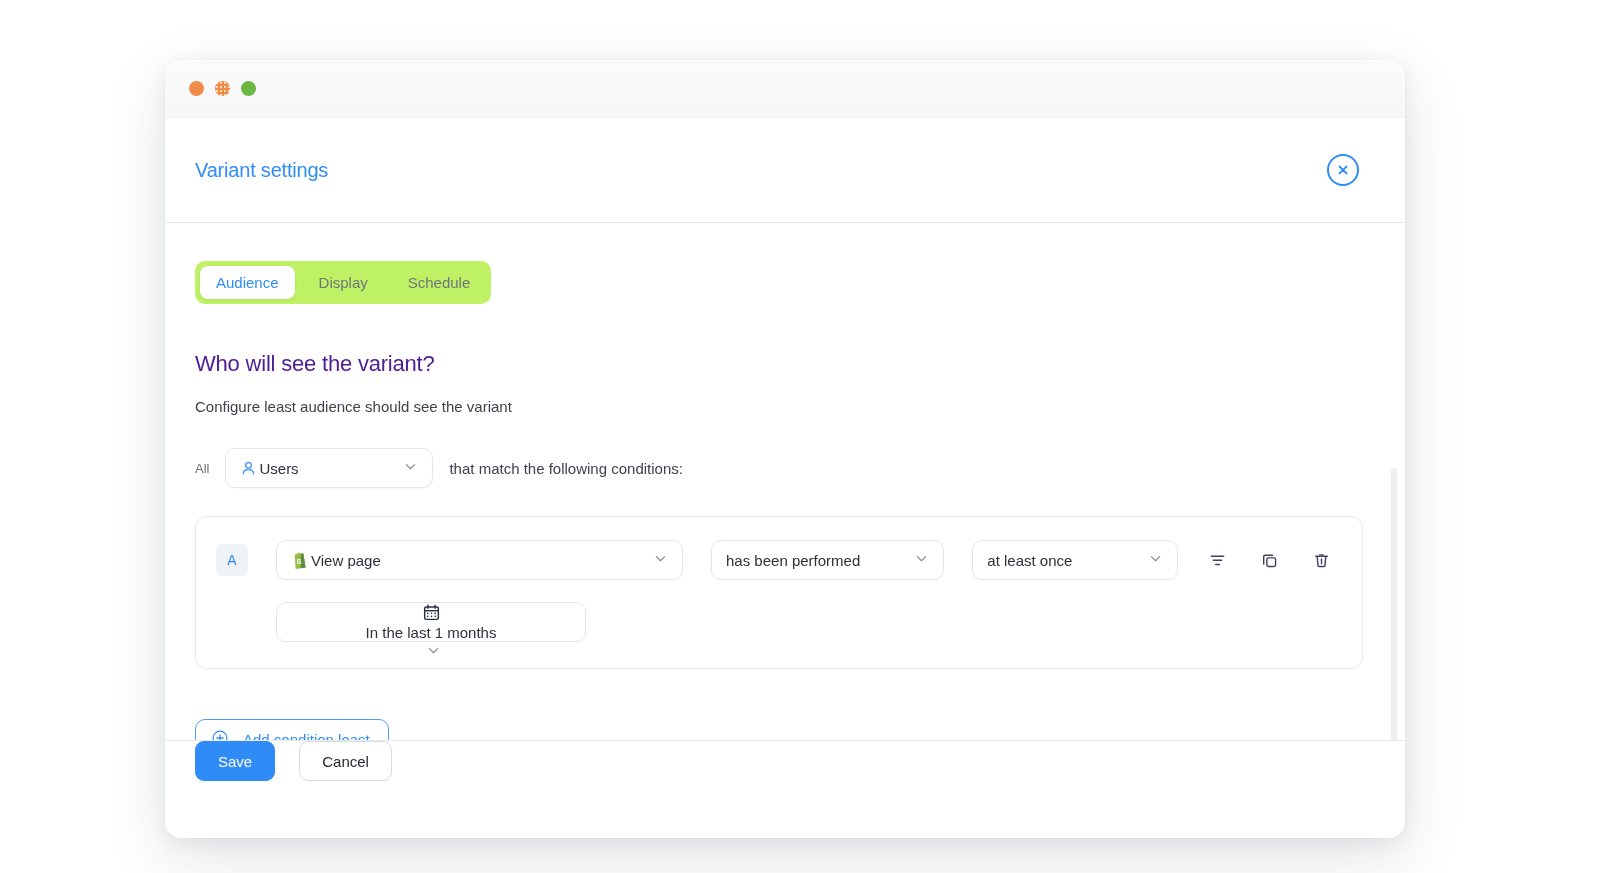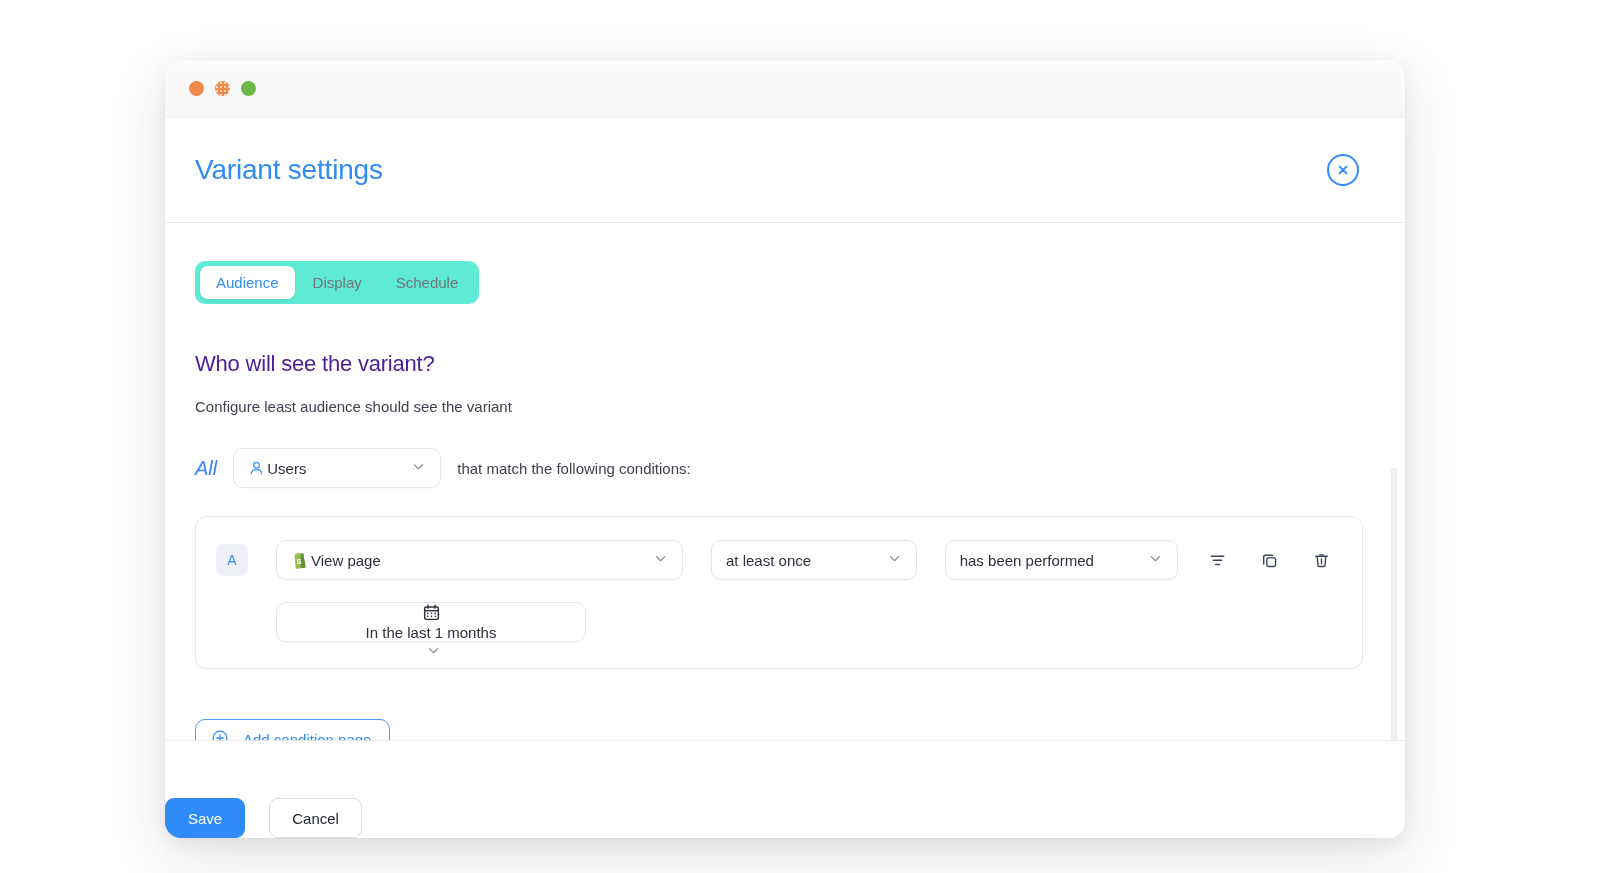--- a/index.html
+++ b/index.html
@@ -62,21 +62,21 @@
   .dialog-header {
     flex: 0 0 105px;
     display: flex;
     align-items: center;
     justify-content: space-between;
     padding: 0 46px 0 30px;
     border-bottom: 1px solid #e9eaec;
     background: #fff;
   }
   .dialog-title {
-    font-size: 28px;
+    font-size: 20px;
     font-weight: 400;
     color: #2f8cf7;
     letter-spacing: -0.2px;
   }
   .close-btn {
     width: 32px; height: 32px;
     border-radius: 50%;
     border: 2px solid #2f8cf7;
     display: flex; align-items: center; justify-content: center;
     cursor: pointer;
@@ -109,24 +109,24 @@
     height: 430px;
     border-radius: 3px;
     background: #f0f0f1;
     border: 1px solid #ececed;
   }
 
   
   .tabbar {
     display: inline-flex;
     align-items: center;
-    background: #5eead4;
+    background: #bef264;
     border-radius: 10px;
     padding: 5px;
-    gap: 2px;
+    gap: 8px;
   }
   .tab {
     font-size: 15px;
     color: #70757e;
     padding: 8px 16px;
     border-radius: 8px;
     cursor: pointer;
     white-space: nowrap;
   }
   .tab.active {
@@ -150,23 +150,22 @@
   }
 
   
   .audience-row {
     margin-top: 33px;
     display: flex;
     align-items: center;
     gap: 16px;
   }
   .audience-label {
-    font-size: 20px;
-    color: #3b82f6;
-    font-style: italic;
+    font-size: 13px;
+    color: #737373;
   }
   .audience-suffix {
     font-size: 15px;
     color: #3d424d;
   }
 
   .select {
     display: inline-flex;
     align-items: center;
     background: #fff;
@@ -247,21 +246,22 @@
     font-size: 15px;
     cursor: pointer;
     background: #fff;
   }
 
   
   .dialog-footer {
     flex: 0 0 98px;
     border-top: 1px solid #e9eaec;
     display: flex;
-    align-items: flex-end;
+    align-items: flex-start;
+    padding-left: 30px;
     gap: 24px;
     background: #fff;
   }
   .btn {
     height: 40px;
     border-radius: 9px;
     font-size: 15px;
     display: inline-flex;
     align-items: center;
     justify-content: center;
@@ -359,31 +359,31 @@
               </svg>
             </span>
             <span class="sel-text">View page</span>
             <span class="chev">
               <svg width="15" height="15" viewBox="0 0 16 16">
                 <path d="M3.6 6 L8 10.3 L12.4 6" stroke="#8b9099" stroke-width="1.4" fill="none" stroke-linecap="round" stroke-linejoin="round"></path>
               </svg>
             </span>
           </div>
 
-          <div class="select select-freq">
-            <span class="sel-text">at least once</span>
+          <div class="select select-op">
+            <span class="sel-text">has been performed</span>
             <span class="chev">
               <svg width="15" height="15" viewBox="0 0 16 16">
                 <path d="M3.6 6 L8 10.3 L12.4 6" stroke="#8b9099" stroke-width="1.4" fill="none" stroke-linecap="round" stroke-linejoin="round"></path>
               </svg>
             </span>
           </div>
 
-          <div class="select select-op">
-            <span class="sel-text">has been performed</span>
+          <div class="select select-freq">
+            <span class="sel-text">at least once</span>
             <span class="chev">
               <svg width="15" height="15" viewBox="0 0 16 16">
                 <path d="M3.6 6 L8 10.3 L12.4 6" stroke="#8b9099" stroke-width="1.4" fill="none" stroke-linecap="round" stroke-linejoin="round"></path>
               </svg>
             </span>
           </div>
 
           <div class="row-actions">
             <div class="icon-btn">
               <svg width="19" height="19" viewBox="0 0 20 20">
@@ -436,21 +436,21 @@
       </div>
 
       
       <div class="add-group">
         <span>
           <svg width="18" height="18" viewBox="0 0 20 20">
             <circle cx="10" cy="10" r="7.6" stroke="#2f8cf7" stroke-width="1.4" fill="none"></circle>
             <path d="M10 6.4v7.2 M6.4 10h7.2" stroke="#2f8cf7" stroke-width="1.4" stroke-linecap="round"></path>
           </svg>
         </span>
-        <span>Add condition page</span>
+        <span>Add condition least</span>
       </div>
 
     </div>
 
     <div class="dialog-footer">
       <div class="btn btn-primary">Save</div>
       <div class="btn btn-secondary">Cancel</div>
     </div>
 
   </div>

